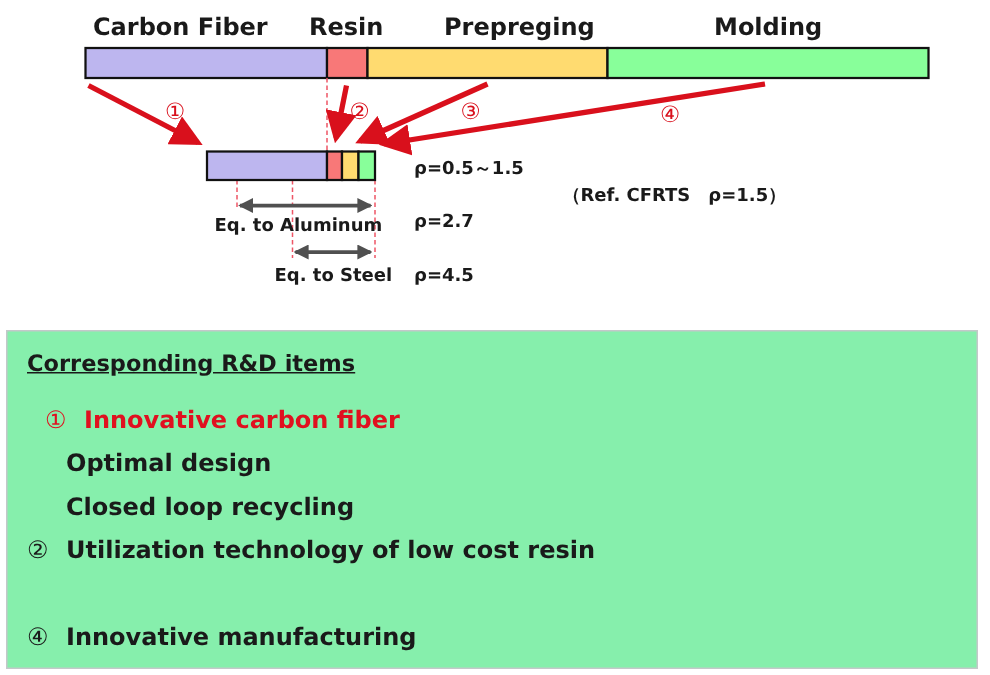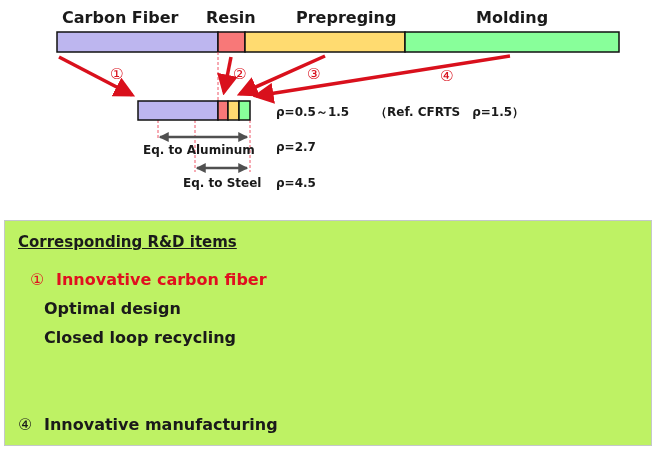--- a/index.html
+++ b/index.html
@@ -62,33 +62,36 @@
   <text class="mk" x="110" y="79" font-size="15" fill="#d9101c">①</text>
   <text class="mk" x="233" y="79" font-size="15" fill="#d9101c">②</text>
   <text class="mk" x="307" y="79" font-size="15" fill="#d9101c">③</text>
   <text class="mk" x="440" y="81" font-size="15" fill="#d9101c">④</text>
 
   <line x1="160" y1="137" x2="247" y2="137" stroke="#505050" stroke-width="2.5" marker-end="url(#gah)" marker-start="url(#gahs)"></line>
   <line x1="197" y1="168" x2="247" y2="168" stroke="#505050" stroke-width="2.5" marker-end="url(#gah)" marker-start="url(#gahs)"></line>
 </svg>
 
 <div class="lbl small-txt" style="left:276px; top:104px;">ρ=0.5～1.5</div>
-<div class="lbl small-txt" style="left:375px; top:104px;">（Ref. CFRTS　ρ=1.5）</div>
+<div class="lbl small-txt" style="left:375px; top:122px;">（Ref. CFRTS　ρ=1.5）</div>
 <div class="lbl small-txt" style="left:143px; top:143px;">Eq. to Aluminum</div>
 <div class="lbl small-txt" style="left:276px; top:140px;">ρ=2.7</div>
 <div class="lbl small-txt" style="left:183px; top:176px;">Eq. to Steel</div>
 <div class="lbl small-txt" style="left:276px; top:176px;">ρ=4.5</div>
 
-<div class="panel" style="background: #bef264;">
+<div class="panel" style="background: #86efac;">
   <div class="panel-title">Corresponding R&amp;D items</div>
   <div class="item red" style="top:49px;">
     <span class="num">①</span><span>Innovative carbon fiber</span>
   </div>
   <div class="item sub" style="top:78px;">
     <span>Optimal design</span>
   </div>
   <div class="item sub" style="top:107px;">
     <span>Closed loop recycling</span>
   </div>
+  <div class="item" style="top:136px;">
+    <span class="num">②</span><span>Utilization technology of low cost resin</span>
+  </div>
   <div class="item" style="top:194px;">
     <span class="num">④</span><span>Innovative manufacturing</span>
   </div>
 </div>
 
 </body></html>

